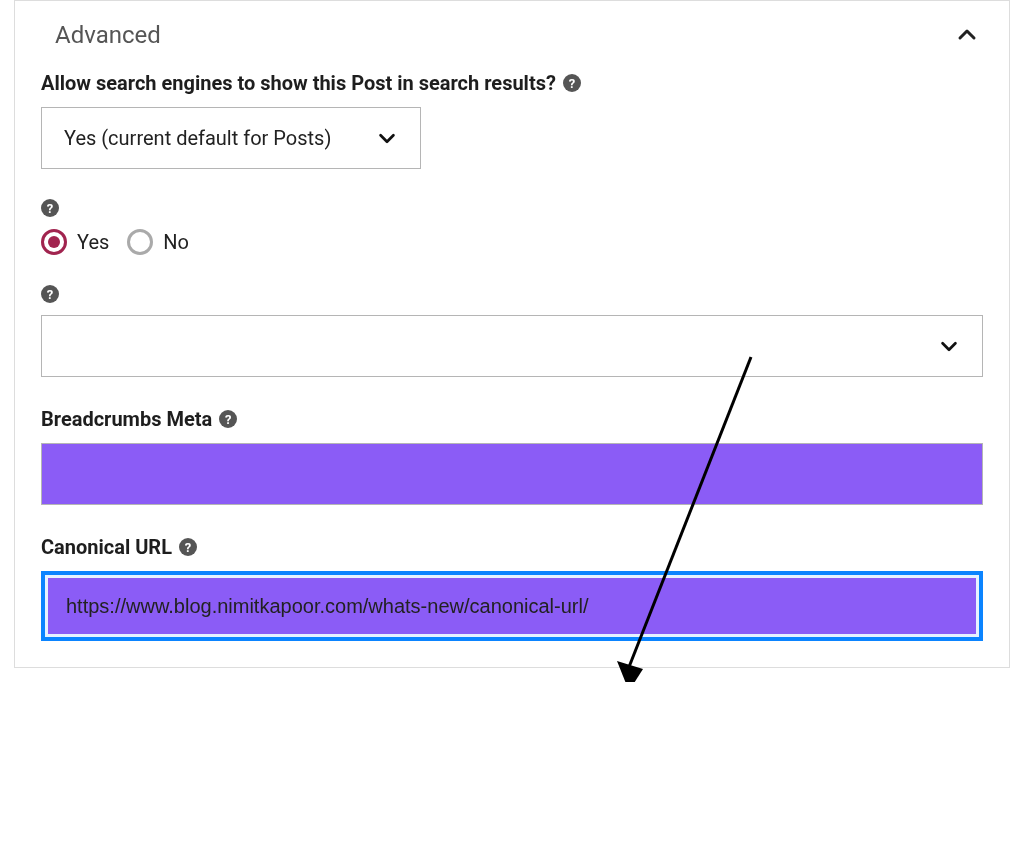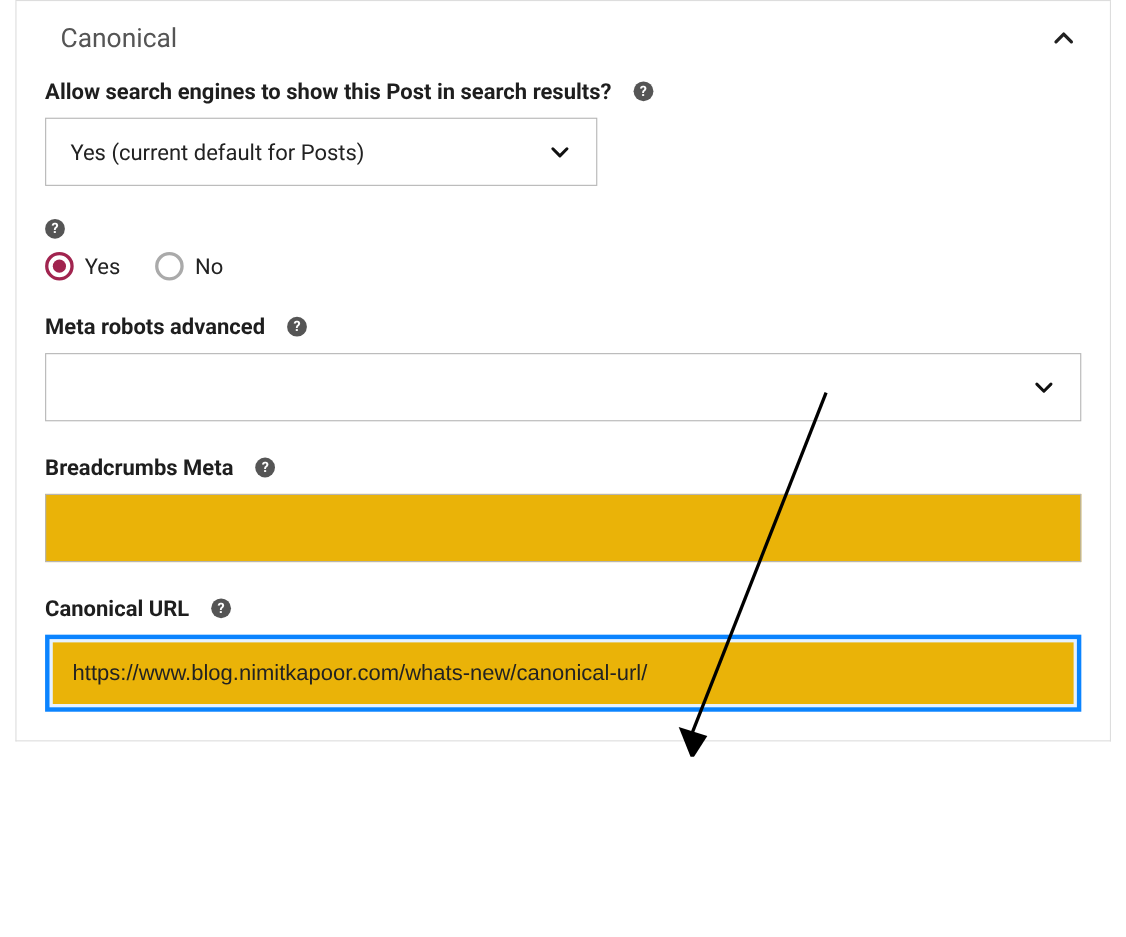--- a/index.html
+++ b/index.html
@@ -37,21 +37,21 @@
       color: #222;
     }
     .content {
       padding: 10px 26px 26px 26px;
     }
     .field-group { margin-bottom: 30px; }
     .field-group:last-child { margin-bottom: 0; }
     .label-row {
       display: flex;
       align-items: center;
-      gap: 20px;
+      gap: 7px;
       margin-bottom: 12px;
     }
     .field-label {
       font-size: 20px;
       font-weight: 700;
       color: #1e1e1e;
     }
     .help-icon {
       width: 18px;
       height: 18px;
@@ -70,31 +70,31 @@
       background: #fff;
       height: 62px;
       display: flex;
       align-items: center;
       justify-content: space-between;
       padding: 0 22px;
       font-size: 20px;
       color: #222;
       cursor: pointer;
     }
-    .select-narrow { width: 502px; }
+    .select-narrow { width: 380px; }
     .select-wide { width: 100%; }
     .chevron-down {
       width: 22px;
       height: 22px;
       color: #111;
     }
     .radio-row {
       display: flex;
       align-items: center;
-      gap: 32px;
+      gap: 18px;
     }
     .radio-option {
       display: flex;
       align-items: center;
       gap: 10px;
       cursor: pointer;
     }
     .radio-option span {
       font-size: 20px;
       color: #222;
@@ -114,21 +114,21 @@
       content: "";
       width: 12px;
       height: 12px;
       border-radius: 50%;
       background: #a1244f;
     }
     .text-input {
       width: 100%;
       height: 62px;
       border: 1px solid #b5b5b5;
-      background: #eab308;
+      background: #8b5cf6;
       padding: 0 18px;
       font-size: 20px;
       color: #222;
     }
     .focus-wrap {
       border: 4px solid #0b84ff;
       background: #e6f2ff;
       padding: 3px;
     }
     .focus-wrap .text-input { border: none; height: 56px; }
@@ -138,21 +138,21 @@
       top: 346px;
       pointer-events: none;
     }
   </style>
 </head>
 <body>
 
 <div class="top-divider"></div>
 <div class="panel">
   <div class="section-header">
-    <div class="section-title">Canonical</div>
+    <div class="section-title">Advanced</div>
     <svg class="chevron-up" viewBox="0 0 24 24" fill="none" stroke="currentColor" stroke-width="3" stroke-linecap="round" stroke-linejoin="round">
         <polyline points="5 15 12 8 19 15"></polyline>
       </svg>
   </div>
 
   <div class="content">
 
     <div class="field-group">
       <div class="label-row">
         <span class="field-label">Allow search engines to show this Post in search results?</span>
@@ -177,21 +177,20 @@
         </div>
         <div class="radio-option">
           <span class="radio"></span>
           <span>No</span>
         </div>
       </div>
     </div>
 
     <div class="field-group">
       <div class="label-row">
-        <span class="field-label">Meta robots advanced</span>
         <span class="help-icon">?</span>
       </div>
       <div class="select-box select-wide">
         <span></span>
         <svg class="chevron-down" viewBox="0 0 24 24" fill="none" stroke="currentColor" stroke-width="3" stroke-linecap="round" stroke-linejoin="round">
             <polyline points="5 9 12 16 19 9"></polyline>
           </svg>
       </div>
     </div>
 

